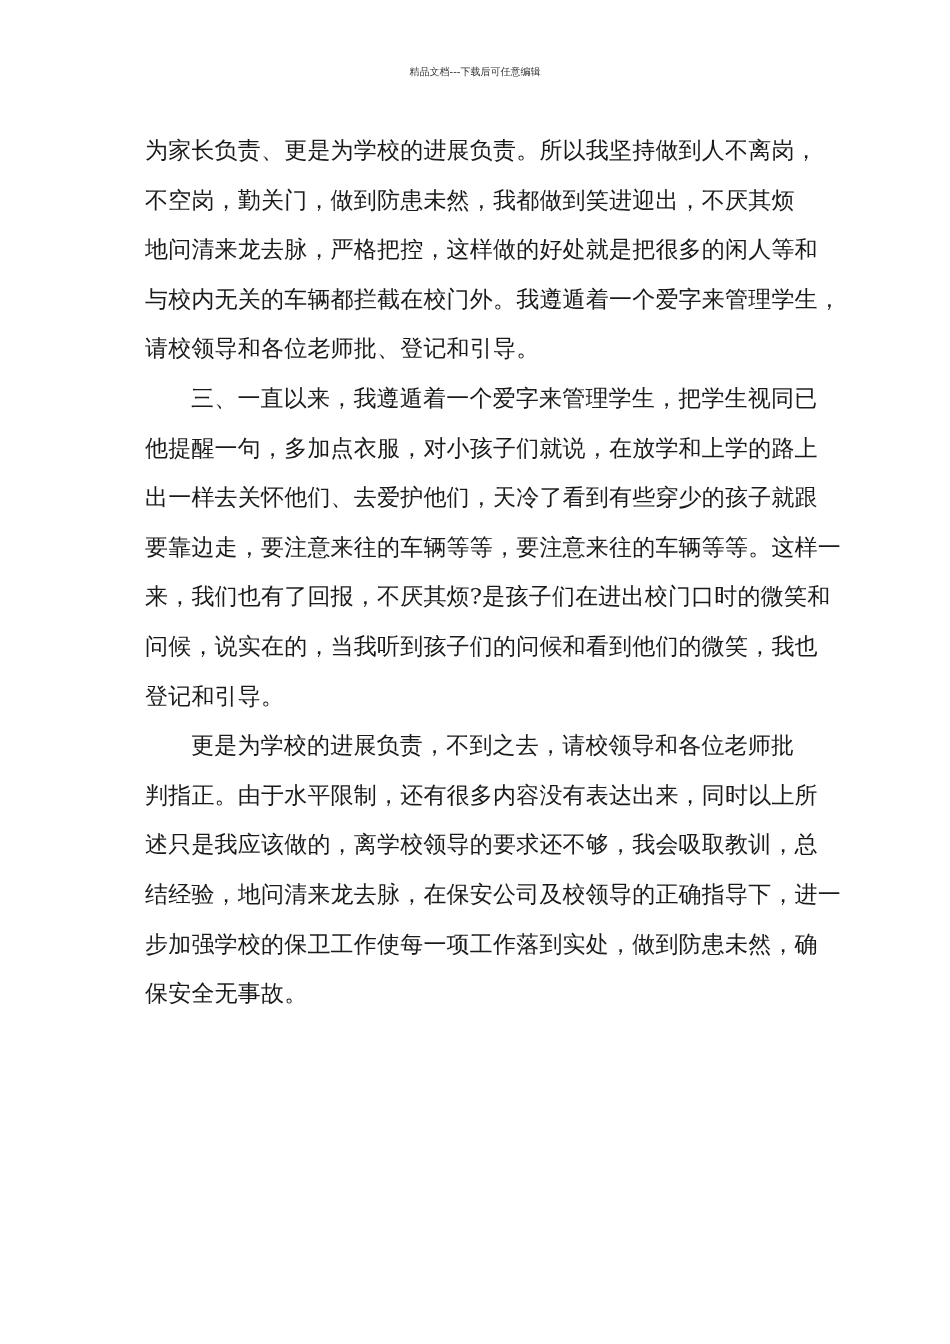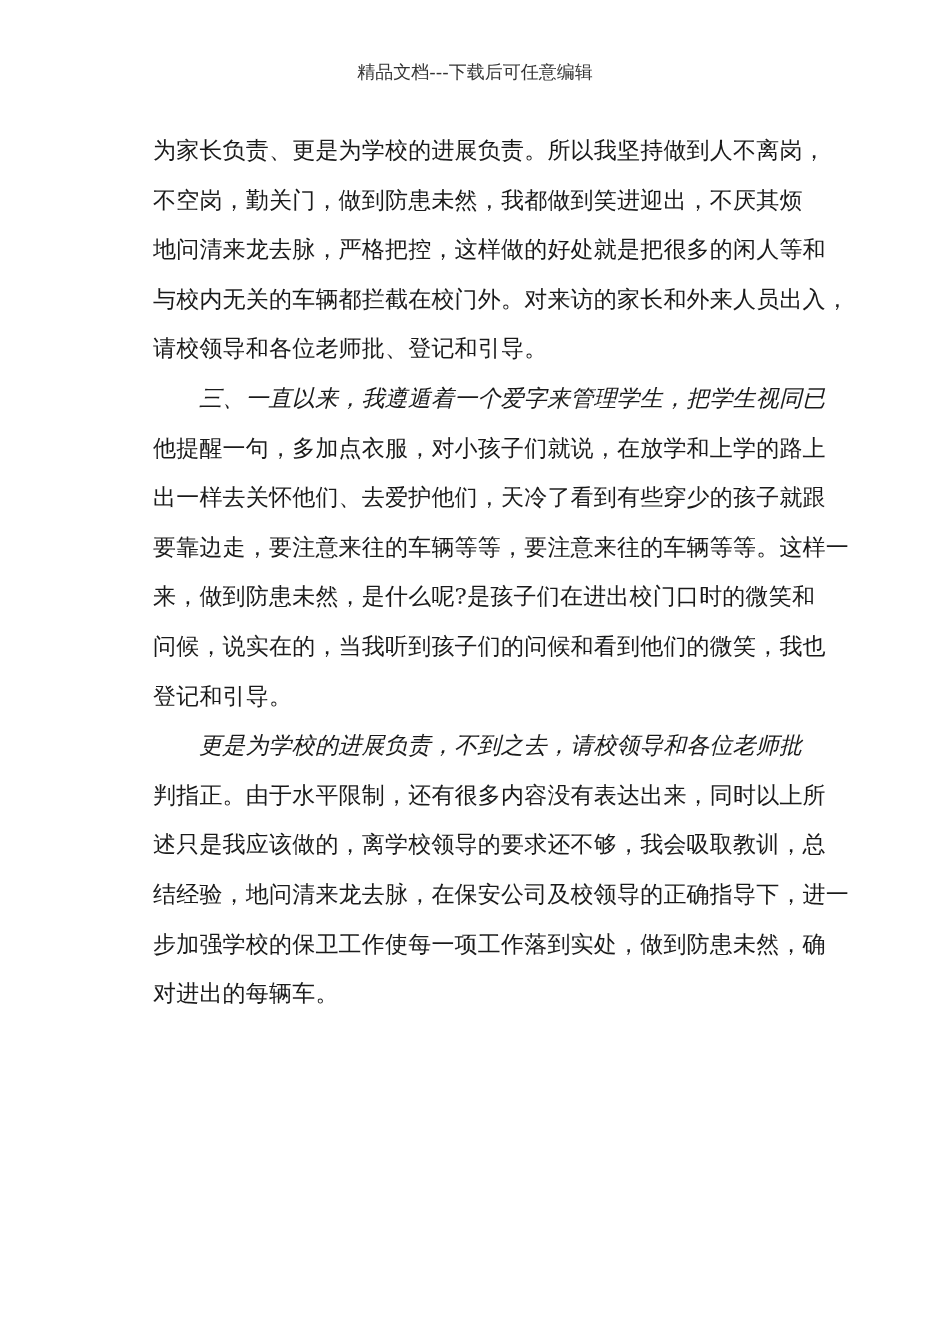--- a/index.html
+++ b/index.html
@@ -14,68 +14,66 @@
       overflow: hidden;
       font-family: "DejaVu Serif", "Liberation Serif", serif;
       color: #1a1a1a;
     }
     .page-header {
       position: absolute;
       top: 64px;
       left: 0;
       width: 950px;
       text-align: center;
-      font-size: 18px;
+      font-size: 10px;
       line-height: 16px;
       color: #333333;
       font-family: "DejaVu Sans", "Liberation Sans", sans-serif;
     }
     .doc-body {
       position: absolute;
       top: 126px;
       left: 145px;
       width: 662px;
     }
     .line {
       display: block;
       height: 49.6px;
       line-height: 49.6px;
       font-size: 23px;
       white-space: nowrap;
       letter-spacing: 0.2px;
-      margin-left: 8px;
     }
     .line.indent {
       padding-left: 46px;
-      font-style: italic;
     }
   </style>
 </head>
 <body>
 
 <div class="page-header">精品文档---下载后可任意编辑</div>
 
 <div class="doc-body">
   <div class="paragraph">
     <span class="line">为家长负责、更是为学校的进展负责。所以我坚持做到人不离岗，</span>
     <span class="line">不空岗，勤关门，做到防患未然，我都做到笑进迎出，不厌其烦</span>
     <span class="line">地问清来龙去脉，严格把控，这样做的好处就是把很多的闲人等和</span>
-    <span class="line">与校内无关的车辆都拦截在校门外。对来访的家长和外来人员出入，</span>
+    <span class="line">与校内无关的车辆都拦截在校门外。我遵遁着一个爱字来管理学生，</span>
     <span class="line">请校领导和各位老师批、登记和引导。</span>
   </div>
   <div class="paragraph">
     <span class="line indent">三、一直以来，我遵遁着一个爱字来管理学生，把学生视同已</span>
     <span class="line">他提醒一句，多加点衣服，对小孩子们就说，在放学和上学的路上</span>
     <span class="line">出一样去关怀他们、去爱护他们，天冷了看到有些穿少的孩子就跟</span>
     <span class="line">要靠边走，要注意来往的车辆等等，要注意来往的车辆等等。这样一</span>
-    <span class="line">来，做到防患未然，是什么呢?是孩子们在进出校门口时的微笑和</span>
+    <span class="line">来，我们也有了回报，不厌其烦?是孩子们在进出校门口时的微笑和</span>
     <span class="line">问候，说实在的，当我听到孩子们的问候和看到他们的微笑，我也</span>
     <span class="line">登记和引导。</span>
   </div>
   <div class="paragraph">
     <span class="line indent">更是为学校的进展负责，不到之去，请校领导和各位老师批</span>
     <span class="line">判指正。由于水平限制，还有很多内容没有表达出来，同时以上所</span>
     <span class="line">述只是我应该做的，离学校领导的要求还不够，我会吸取教训，总</span>
     <span class="line">结经验，地问清来龙去脉，在保安公司及校领导的正确指导下，进一</span>
     <span class="line">步加强学校的保卫工作使每一项工作落到实处，做到防患未然，确</span>
-    <span class="line">对进出的每辆车。</span>
+    <span class="line">保安全无事故。</span>
   </div>
 </div>
 
 </body></html>

